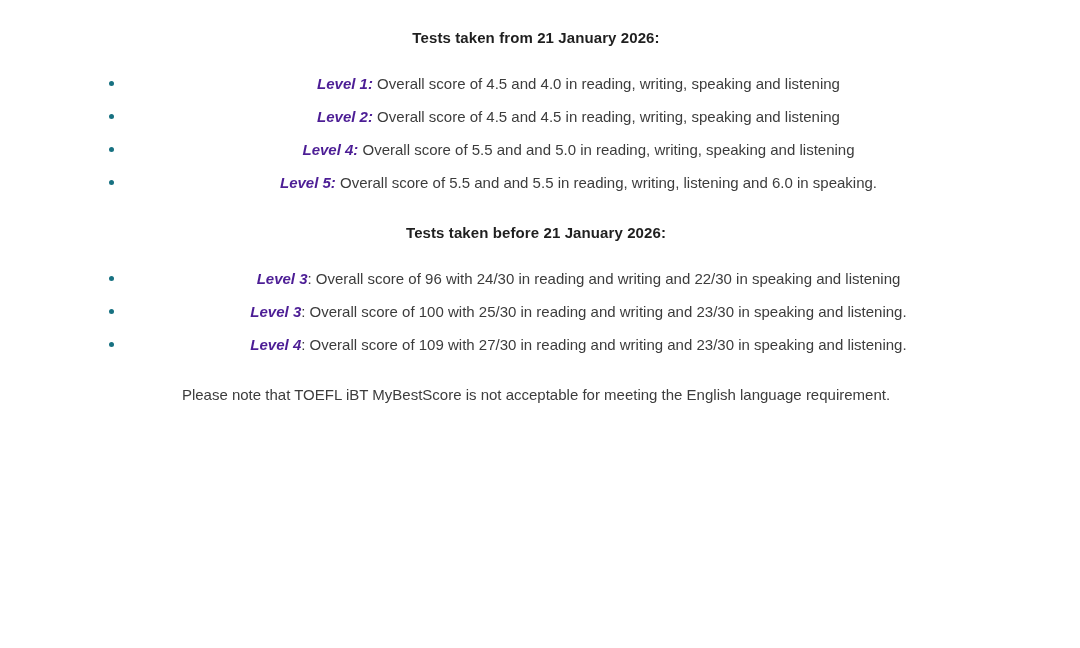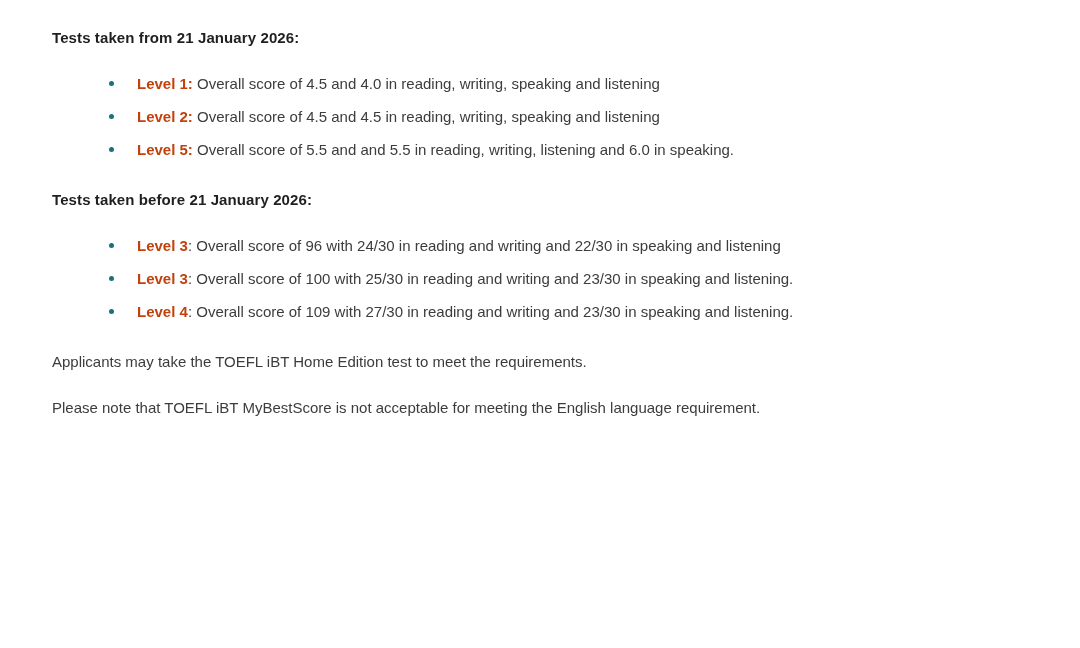--- a/index.html
+++ b/index.html
@@ -8,20 +8,21 @@
     height: 648px;
     background: #ffffff;
     font-family: "Liberation Sans", sans-serif;
     overflow: hidden;
   }
   .content {
     box-sizing: border-box;
     width: 1080px;
     height: 648px;
     padding: 28px 60px 0 52px;
+    text-align: center;
   }
   h3.section-heading {
     margin: 0;
     font-size: 15px;
     line-height: 20px;
     font-weight: 700;
     color: #1f1f1f;
     letter-spacing: 0.1px;
   }
   ul.req-list {
@@ -39,21 +40,21 @@
   ul.req-list li + li { margin-top: 13px; }
   .bullet {
     position: absolute;
     left: 57px;
     top: 7px;
     width: 5px;
     height: 5px;
     border-radius: 50%;
     background: #177181;
   }
-  .lvl { font-weight: 700; color: #c2410c; }
+  .lvl { font-weight: 700; color: #4c1d95; font-style: italic; }
   p.para {
     margin: 0 0 26px 0;
     font-size: 15px;
     line-height: 20px;
     color: #3c3c3c;
   }
 </style>
 </head>
 <body>
 
@@ -62,20 +63,24 @@
   <section>
     <h3 class="section-heading">Tests taken from 21 January 2026:</h3>
     <ul class="req-list">
       <li>
         <span class="bullet"></span>
         <span class="lvl">Level 1:</span><span> Overall score of 4.5 and 4.0 in reading, writing, speaking and listening</span>
       </li>
       <li>
         <span class="bullet"></span>
         <span class="lvl">Level 2:</span><span> Overall score of 4.5 and 4.5 in reading, writing, speaking and listening</span>
+      </li>
+      <li>
+        <span class="bullet"></span>
+        <span class="lvl">Level 4:</span><span> Overall score of 5.5 and and 5.0 in reading, writing, speaking and listening</span>
       </li>
       <li>
         <span class="bullet"></span>
         <span class="lvl">Level 5:</span><span> Overall score of 5.5 and and 5.5 in reading, writing, listening and 6.0 in speaking.</span>
       </li>
     </ul>
   </section>
 
   <section>
     <h3 class="section-heading">Tests taken before 21 January 2026:</h3>
@@ -88,16 +93,15 @@
         <span class="bullet"></span>
         <span class="lvl">Level 3</span><span>: Overall score of 100 with 25/30 in reading and writing and 23/30 in speaking and listening.</span>
       </li>
       <li>
         <span class="bullet"></span>
         <span class="lvl">Level 4</span><span>: Overall score of 109 with 27/30 in reading and writing and 23/30 in speaking and listening.</span>
       </li>
     </ul>
   </section>
 
-  <p class="para">Applicants may take the TOEFL iBT Home Edition test to meet the requirements.</p>
   <p class="para">Please note that TOEFL iBT MyBestScore is not acceptable for meeting the English language requirement.</p>
 
 </main>
 
 </body></html>

